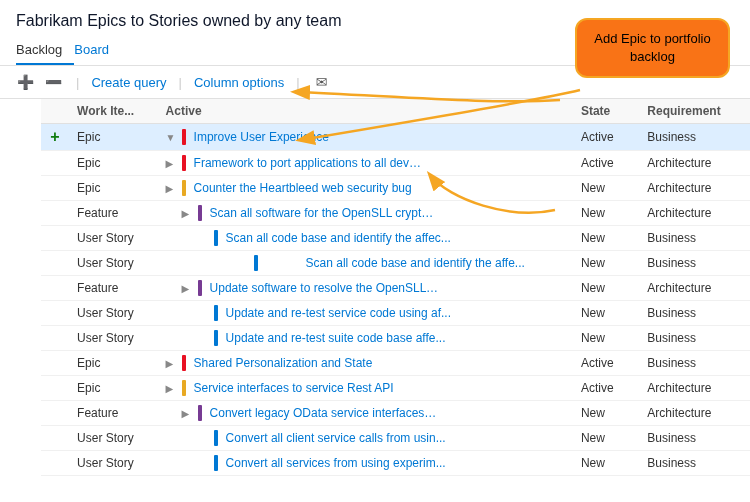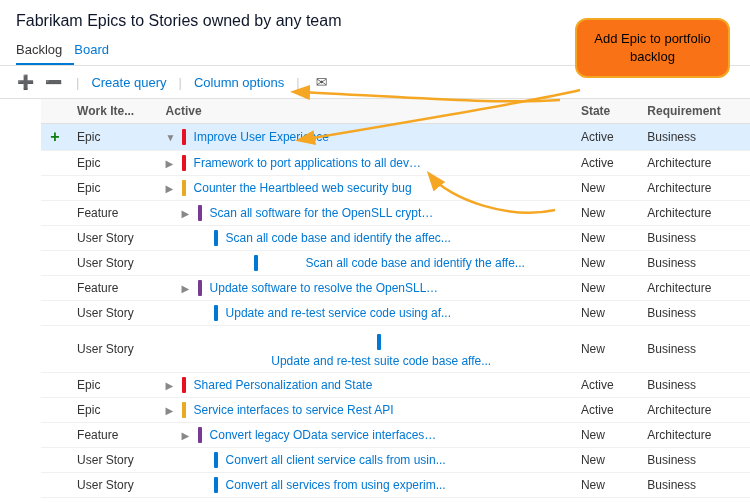--- a/index.html
+++ b/index.html
@@ -356,21 +356,21 @@
                 <span class="title-text title-link">Update and re-test service code using af...</span>
               </div>
             </td>
             <td class="col-state">New</td>
             <td class="col-requirement">Business</td>
           </tr>
           <tr>
             <td class="col-add"></td>
             <td class="col-workitem">User Story</td>
             <td class="col-title">
-              <div class="row-indent" style="padding-left: 32px; flex-direction: column;">
+              <div class="row-indent" style="padding-left: 32px;">
                 <span style="width: 12px; display: inline-block;"></span>
                 <span class="color-bar" style="background: rgb(0, 120, 212);"></span>
                 <span class="title-text title-link">Update and re-test suite code base affe...</span>
               </div>
             </td>
             <td class="col-state">New</td>
             <td class="col-requirement">Business</td>
           </tr>
           <tr>
             <td class="col-add"></td>

